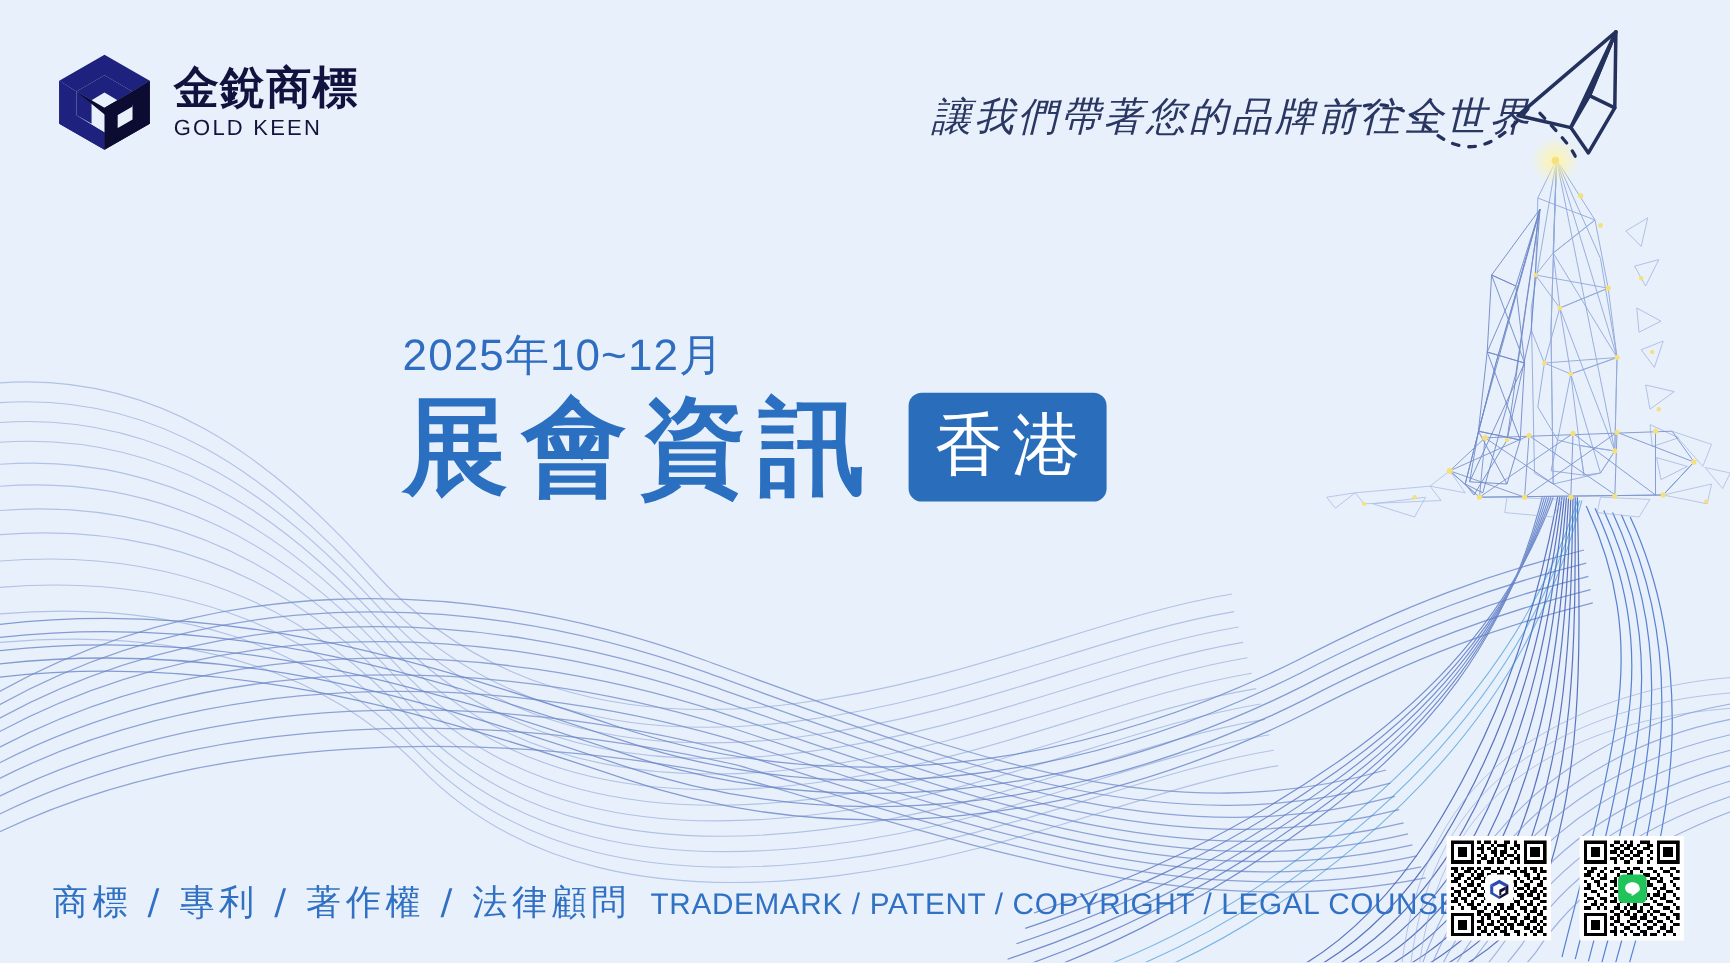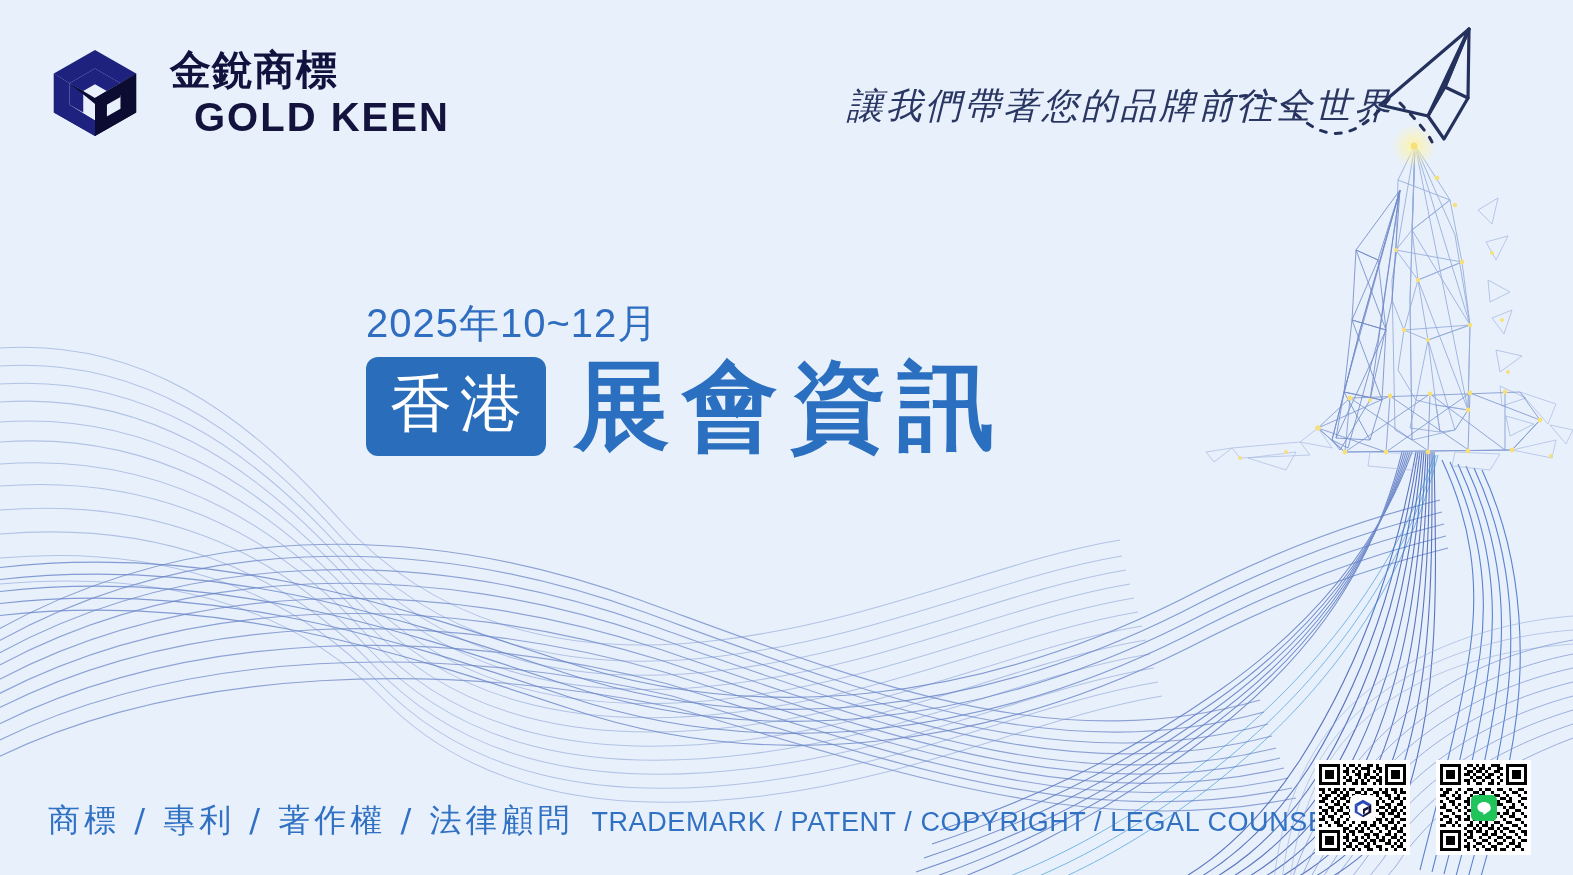--- a/index.html
+++ b/index.html
@@ -23,39 +23,38 @@
     width: 1573px; height: 875px;
     pointer-events: none;
   }
 
   
   #logo-block {
     position: absolute;
     left: 46px; top: 44px;
     display: flex;
     align-items: center;
-    gap: 26px;
+    gap: 14px;
   }
   #logo-mark { width: 98px; height: 98px; display: block; }
   #logo-words { display: flex; flex-direction: column; line-height: 1; }
   #logo-cn {
     font-size: 41px;
     font-weight: 700;
     color: #12123f;
     letter-spacing: 1px;
     font-family: "DejaVu Sans", "Liberation Sans", sans-serif;
   }
   #logo-en {
-    font-size: 40px;
-    font-weight: 700;
+    font-size: 20px;
+    font-weight: 400;
     color: #13133d;
     letter-spacing: 2px;
     margin-top: 6px;
     font-family: "Liberation Sans", sans-serif;
-    margin-left: 24px;
   }
 
   
   #tagline {
     position: absolute;
     right: 180px; top: 82px;
     font-size: 36px;
     color: #2a3763;
     letter-spacing: 3px;
     font-style: italic;
@@ -382,22 +381,22 @@
       <path d="M1469,29 L1428,116 L1444,139 L1468,98 Z"></path>
       <path d="M1469,29 L1445,87 L1468,98"></path>
     </g>
     <path d="M1400,103 C1416,120 1428,133 1432,142" fill="none" stroke="#24315c" stroke-width="3" stroke-linecap="round" stroke-dasharray="6 9"></path>
     <path d="M1389,99 C1370,123 1350,136 1330,133 C1306,129 1296,110 1274,100 C1256,92 1236,95 1224,102" fill="none" stroke="#24315c" stroke-width="3" stroke-linecap="round" stroke-dasharray="6 9"></path>
   </svg>
 
   <div id="headline">
     <div id="date-line">2025年10~12月</div>
     <div id="title-row">
+      <div id="title-main">展會資訊</div>
       <div id="region-badge">香港</div>
-      <div id="title-main">展會資訊</div>
     </div>
   </div>
 
   <div id="footer-services">
     <span id="services-cn">商標 / 專利 / 著作權 / 法律顧問</span>
     <span id="services-en">TRADEMARK / PATENT / COPYRIGHT / LEGAL COUNSEL</span>
   </div>
 
   <div id="qr-group">
     <div class="qr-card">

